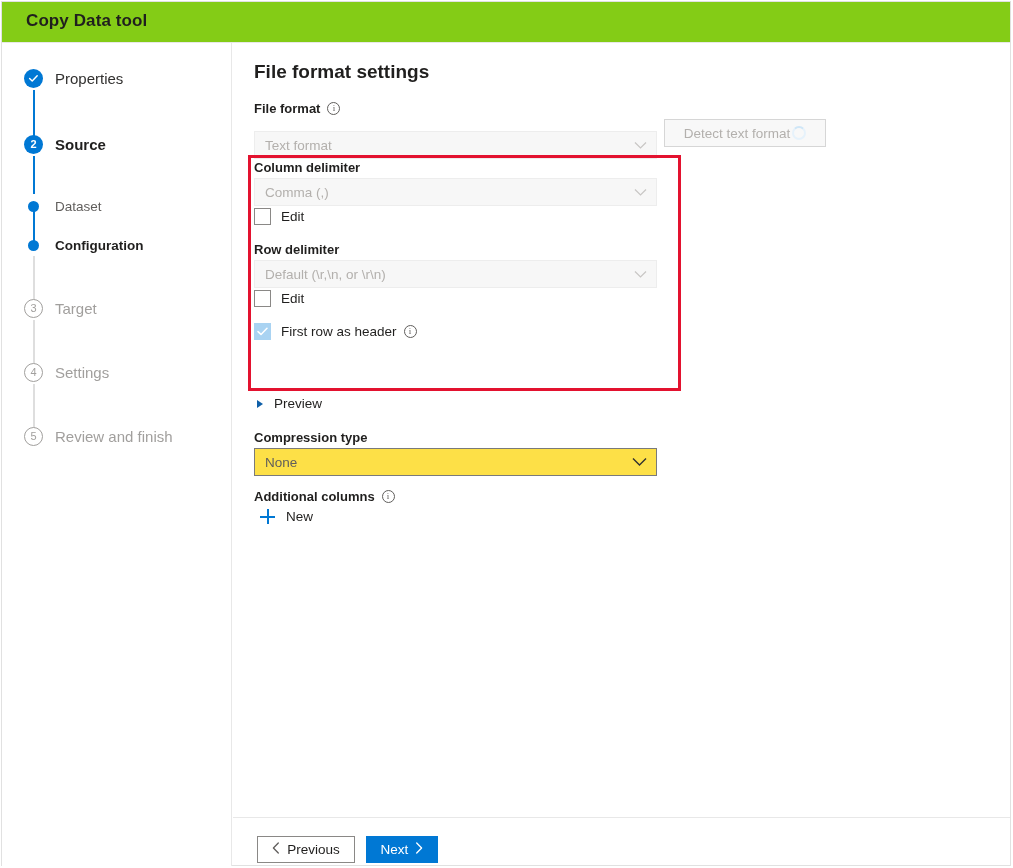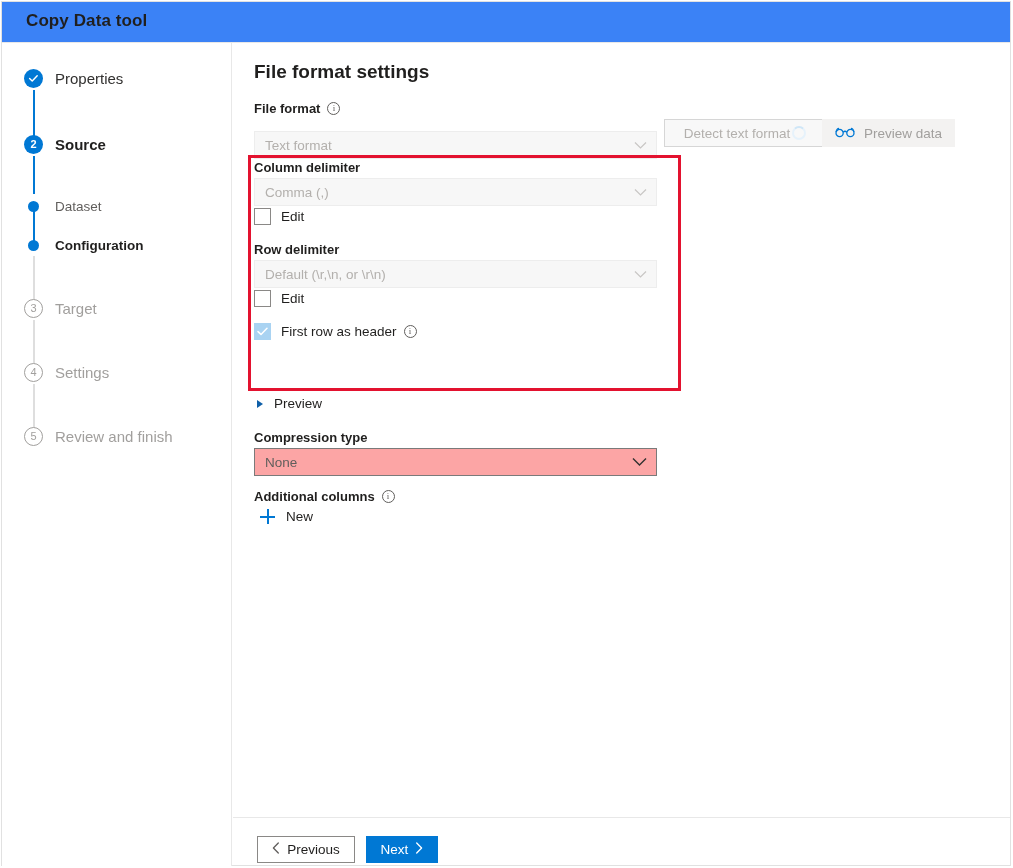--- a/index.html
+++ b/index.html
@@ -24,21 +24,21 @@
     box-sizing: border-box;
     background: #ffffff;
   }
   .titlebar {
     position: absolute;
     left: 0; top: 0;
     width: 100%;
     height: 41px;
     border-bottom: 1px solid #e8e8e8;
     box-sizing: border-box;
-    background: #3b82f6;
+    background: #84cc16;
   }
   .titlebar-text {
     position: absolute;
     left: 24px;
     top: 9px;
     font-size: 17px;
     font-weight: bold;
     color: #201f1e;
     letter-spacing: 0.1px;
   }
@@ -171,21 +171,21 @@
     align-items: center;
     font-size: 13.5px;
     padding-left: 10px;
   }
   .combo.disabled {
     background: #f7f7f7;
     border: 1px solid #ededed;
     color: #b3b0ad;
   }
   .combo.enabled {
-    background: #fca5a5;
+    background: #fde047;
     border: 1px solid #7a7a7a;
     color: #605e5c;
   }
   .chev {
     position: absolute;
     right: 9px;
     top: 50%;
     transform: translateY(-50%);
     display: block;
   }
@@ -385,32 +385,20 @@
           <path d="M1 1 L6.5 6.5 L12 1" fill="none" stroke="#c8c6c4" stroke-width="1.2"></path>
         </svg>
       </span>
     </div>
 
     <div class="btn detect" style="left:431px;top:76px;width:162px;">
       <span>Detect text format</span>
       <span class="spinner"></span>
     </div>
 
-    <div class="btn preview" style="left:589px;top:76px;width:133px;">
-      <span>
-        <svg width="20" height="11" viewBox="0 0 20 11" aria-hidden="true">
-          <circle cx="4.6" cy="6" r="3.6" fill="none" stroke="#0078d4" stroke-width="1.3"></circle>
-          <circle cx="15.4" cy="6" r="3.6" fill="none" stroke="#0078d4" stroke-width="1.3"></circle>
-          <path d="M8.2 5.2 Q10 3.4 11.8 5.2" fill="none" stroke="#0078d4" stroke-width="1.3"></path>
-          <path d="M1 5 Q1.6 1.6 4 1.4" fill="none" stroke="#0078d4" stroke-width="1.2"></path>
-          <path d="M19 5 Q18.4 1.6 16 1.4" fill="none" stroke="#0078d4" stroke-width="1.2"></path>
-        </svg>
-      </span>
-      <span>Preview data</span>
-    </div>
 
     <div class="field-label" style="position:absolute;left:21px;top:117px;">
       <span>Column delimiter</span>
     </div>
     <div class="combo disabled" style="left:21px;top:135px;width:403px;">
       <span>Comma (,)</span>
       <span class="chev">
         <svg width="13" height="8" viewBox="0 0 13 8" aria-hidden="true">
           <path d="M1 1 L6.5 6.5 L12 1" fill="none" stroke="#c8c6c4" stroke-width="1.2"></path>
         </svg>

